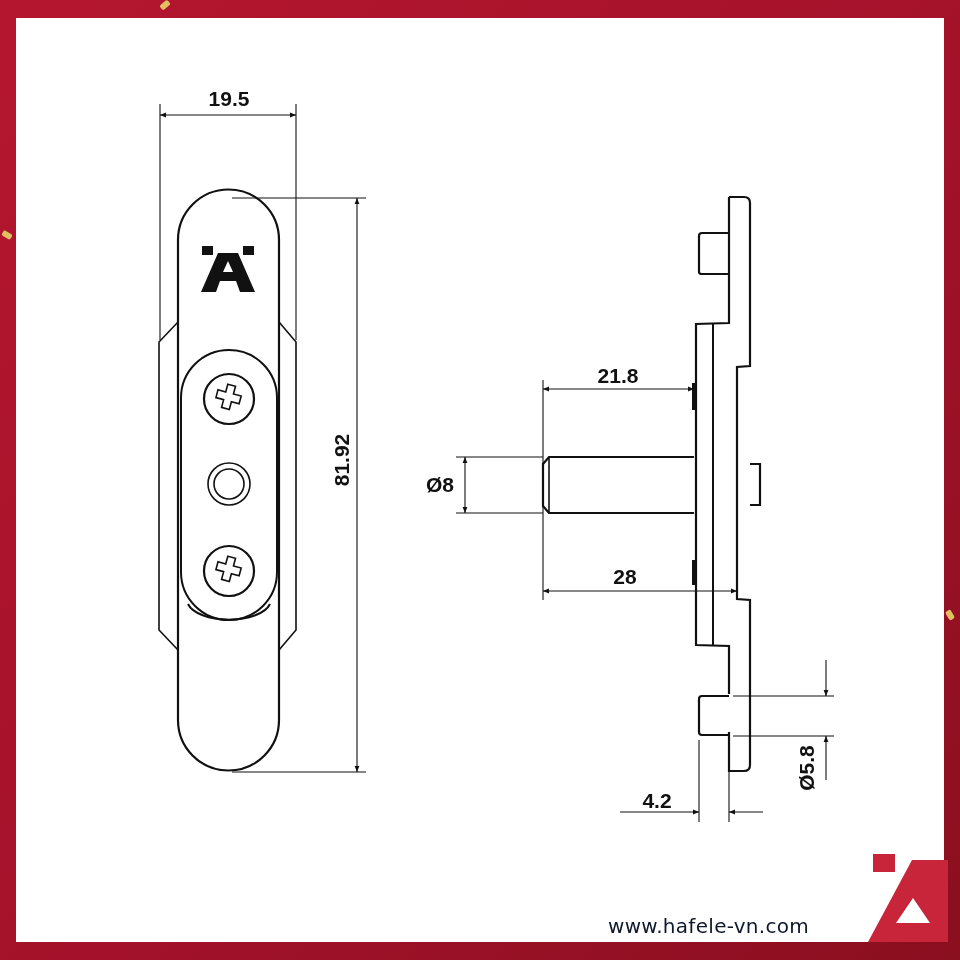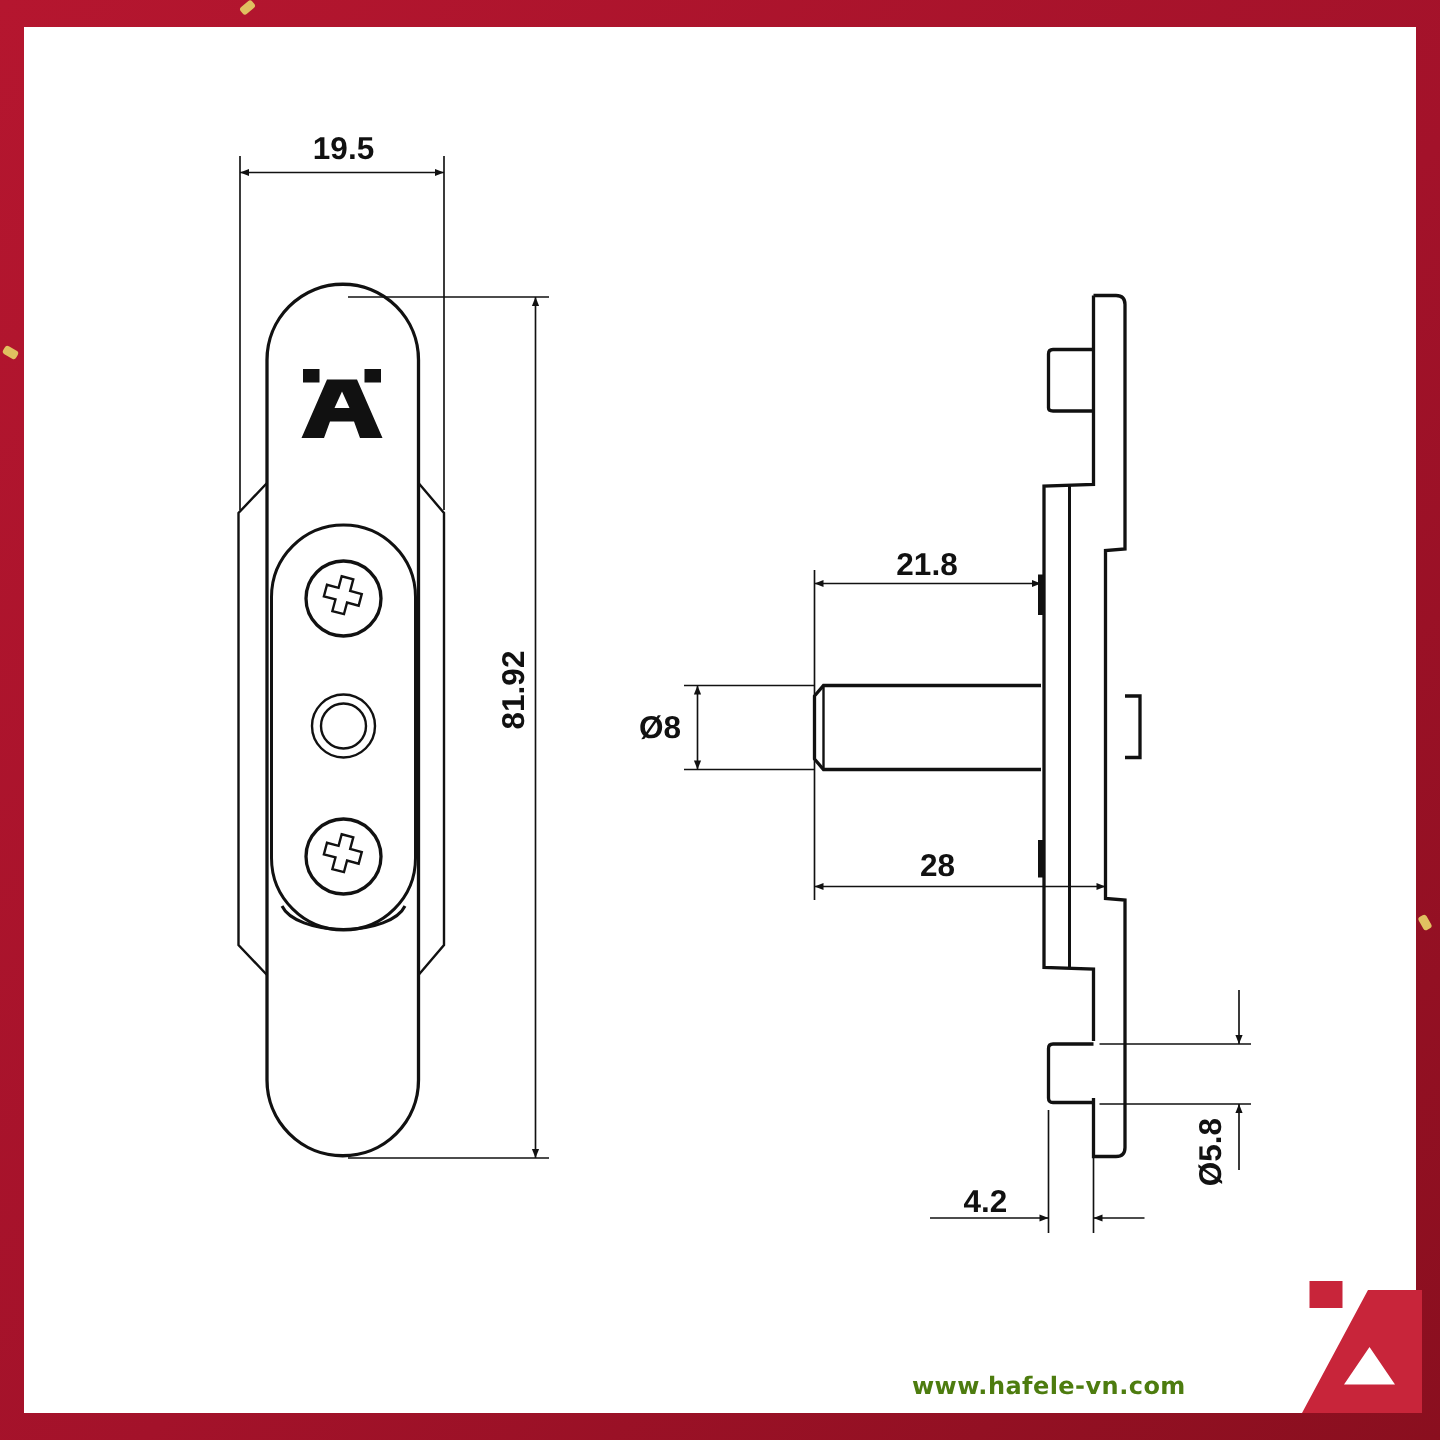--- a/index.html
+++ b/index.html
@@ -2,22 +2,22 @@
 <html><head>
 <meta charset="utf-8">
 <style>
   html, body { margin:0; padding:0; }
   body { width:960px; height:960px; position:relative; overflow:hidden;
          background: linear-gradient(135deg,#b5162f 0%,#a3122a 55%,#8a0f1f 100%);
          font-family:"Liberation Sans", sans-serif; }
   .frame { position:absolute; left:16px; top:18px; width:928px; height:924px; background:#ffffff; }
   svg { position:absolute; left:0; top:0; }
   .dim-text { font-family:"Liberation Sans", sans-serif; font-weight:bold; font-size:21px; fill:#111; }
-  .url { position:absolute; left:608px; top:914px; font-size:16px; color:#4d7c0f; letter-spacing:0.3px;
-         font-family:"DejaVu Sans", sans-serif; font-weight:700; }
+  .url { position:absolute; left:608px; top:914px; font-size:20px; color:#0f172a; letter-spacing:0.3px;
+         font-family:"DejaVu Sans", sans-serif; font-weight:400; }
   .confetti { position:absolute; width:10px; height:6px; background:#e0c060; border-radius:2px; }
 </style>
 </head>
 <body>
 
 <div class="confetti" style="left:160px;top:2px;transform:rotate(-40deg);"></div>
 <div class="confetti" style="left:2px;top:232px;transform:rotate(30deg);"></div>
 <div class="confetti" style="left:945px;top:612px;transform:rotate(60deg);"></div>
 
 <div class="frame"></div>

